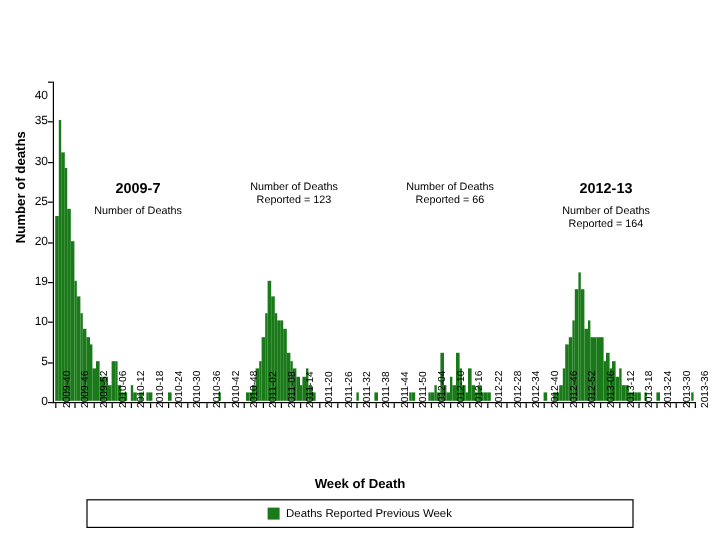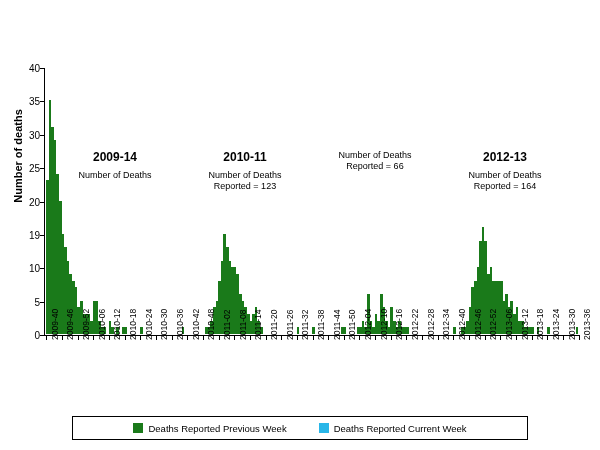--- a/index.html
+++ b/index.html
@@ -203,21 +203,21 @@
       <div class="y-tick" style="top: 166.875px;">19</div>
       <div class="y-tickmark" style="top: 166.875px;"></div>
       <div class="y-tick" style="top: 133.5px;">20</div>
       <div class="y-tickmark" style="top: 133.5px;"></div>
       <div class="y-tick" style="top: 100.125px;">25</div>
       <div class="y-tickmark" style="top: 100.125px;"></div>
       <div class="y-tick" style="top: 66.75px;">30</div>
       <div class="y-tickmark" style="top: 66.75px;"></div>
       <div class="y-tick" style="top: 33.375px;">35</div>
       <div class="y-tickmark" style="top: 33.375px;"></div>
-      <div class="y-tick" style="top: 0px;">40</div>
+      <div class="y-tick" style="top: 12px;">40</div>
       <div class="y-tickmark" style="top: 0px;"></div>
     </div>
 
   <div class="plot-area">
     <div class="bars" id="bars">
         <div class="bar-slot">
           <div class="bar" title="2009-40: 23" style="height: 153.525px; background: rgb(26, 122, 26);"></div>
         </div>
         <div class="bar-slot">
           <div class="bar" title="2009-41: 35" style="height: 233.625px; background: rgb(26, 122, 26);"></div>
@@ -900,47 +900,43 @@
       <div class="x-tickmark" style="left: 486.72px;"></div>
       <div class="x-tick" style="left: 490.22px;">2013-18</div>
       <div class="x-tickmark" style="left: 502.378px;"></div>
       <div class="x-tick" style="left: 505.878px;">2013-24</div>
       <div class="x-tickmark" style="left: 518.037px;"></div>
       <div class="x-tick" style="left: 521.537px;">2013-30</div>
       <div class="x-tickmark" style="left: 533.695px;"></div>
       <div class="x-tick" style="left: 537.195px;">2013-36</div>
     </div>
 
+  <div class="x-axis-label">Week of Death</div>
 
   <div class="season" id="season-0" style="left:60px; top:150px; width:110px;">
-    <div class="season-name">2009-14</div>
+    <div class="season-name">2009-7</div>
     <div class="season-detail">Number of Deaths</div>
   </div>
 
   <div class="season" id="season-1" style="left:190px; top:150px; width:110px;">
-    <div class="season-name">2010-11</div>
     <div class="season-detail">Number of Deaths</div>
     <div class="season-detail">Reported = 123</div>
   </div>
 
   <div class="season" id="season-2" style="left:320px; top:150px; width:110px;">
     <div class="season-detail">Number of Deaths</div>
     <div class="season-detail">Reported = 66</div>
   </div>
 
   <div class="season" id="season-3" style="left:450px; top:150px; width:110px;">
     <div class="season-name">2012-13</div>
     <div class="season-detail">Number of Deaths</div>
     <div class="season-detail">Reported = 164</div>
   </div>
 
   <div class="legend">
     <div class="legend-item">
       <span class="legend-swatch" id="legend-swatch-0" style="background: rgb(26, 122, 26);"></span>
       <span class="legend-label">Deaths Reported Previous Week</span>
     </div>
-    <div class="legend-item">
-      <span class="legend-swatch" id="legend-swatch-1" style="background: rgb(41, 182, 232);"></span>
-      <span class="legend-label">Deaths Reported Current Week</span>
-    </div>
   </div>
 
 </div>
 
 </body></html>

